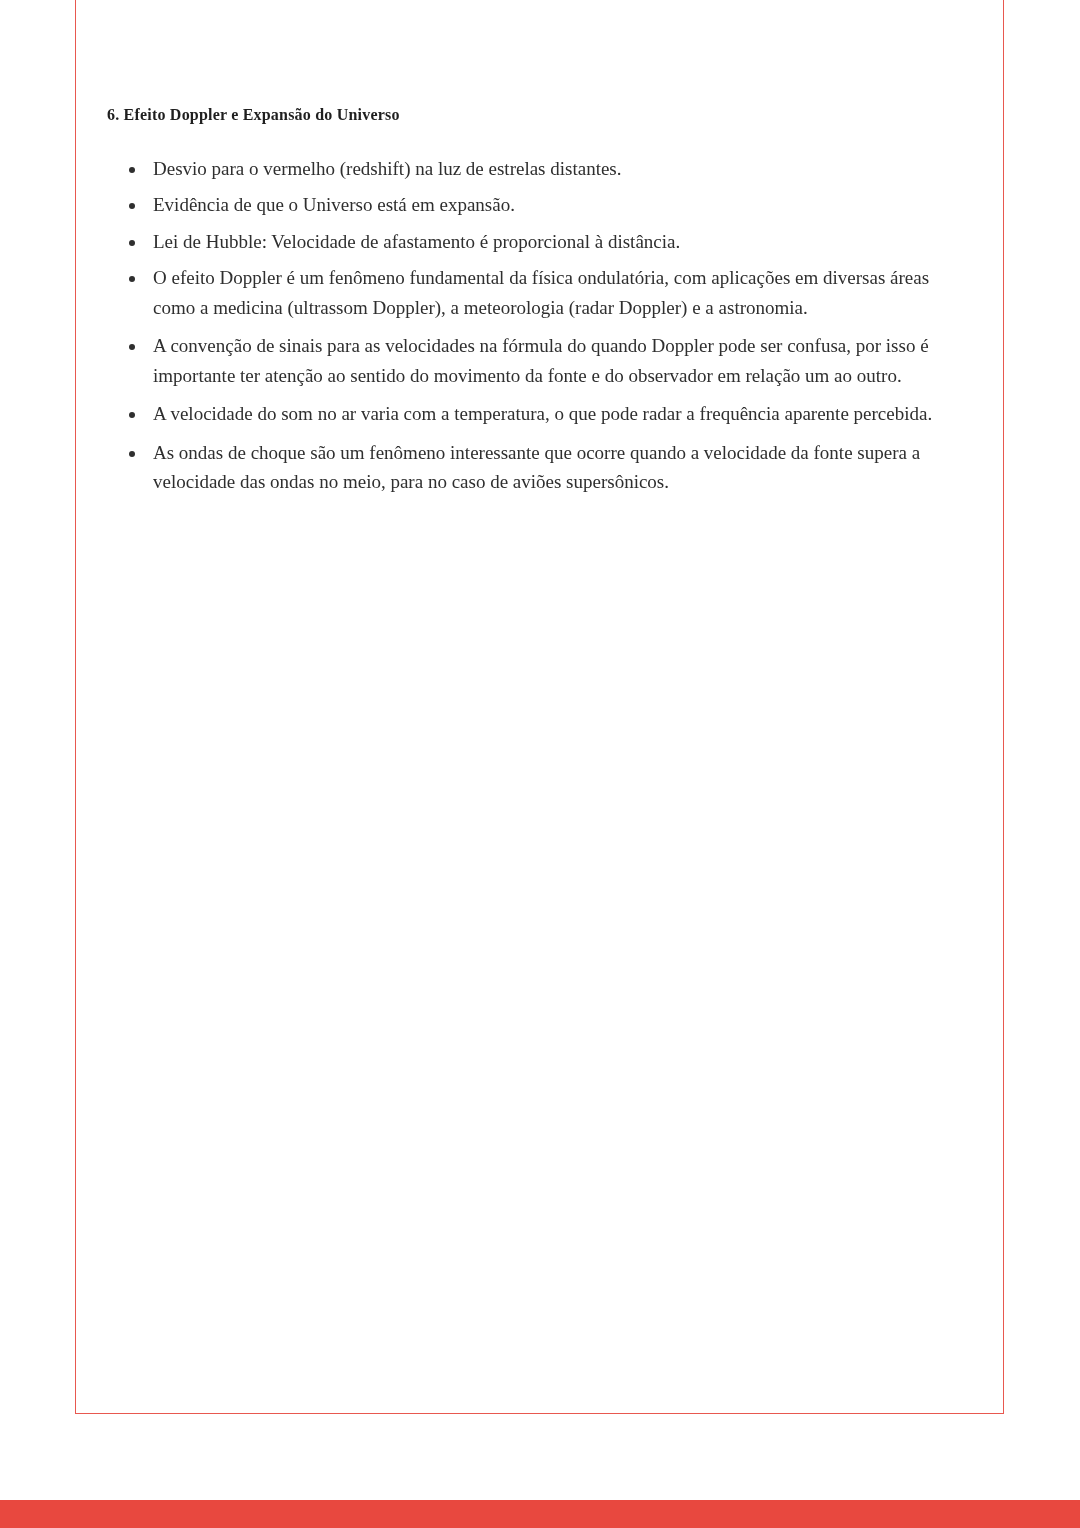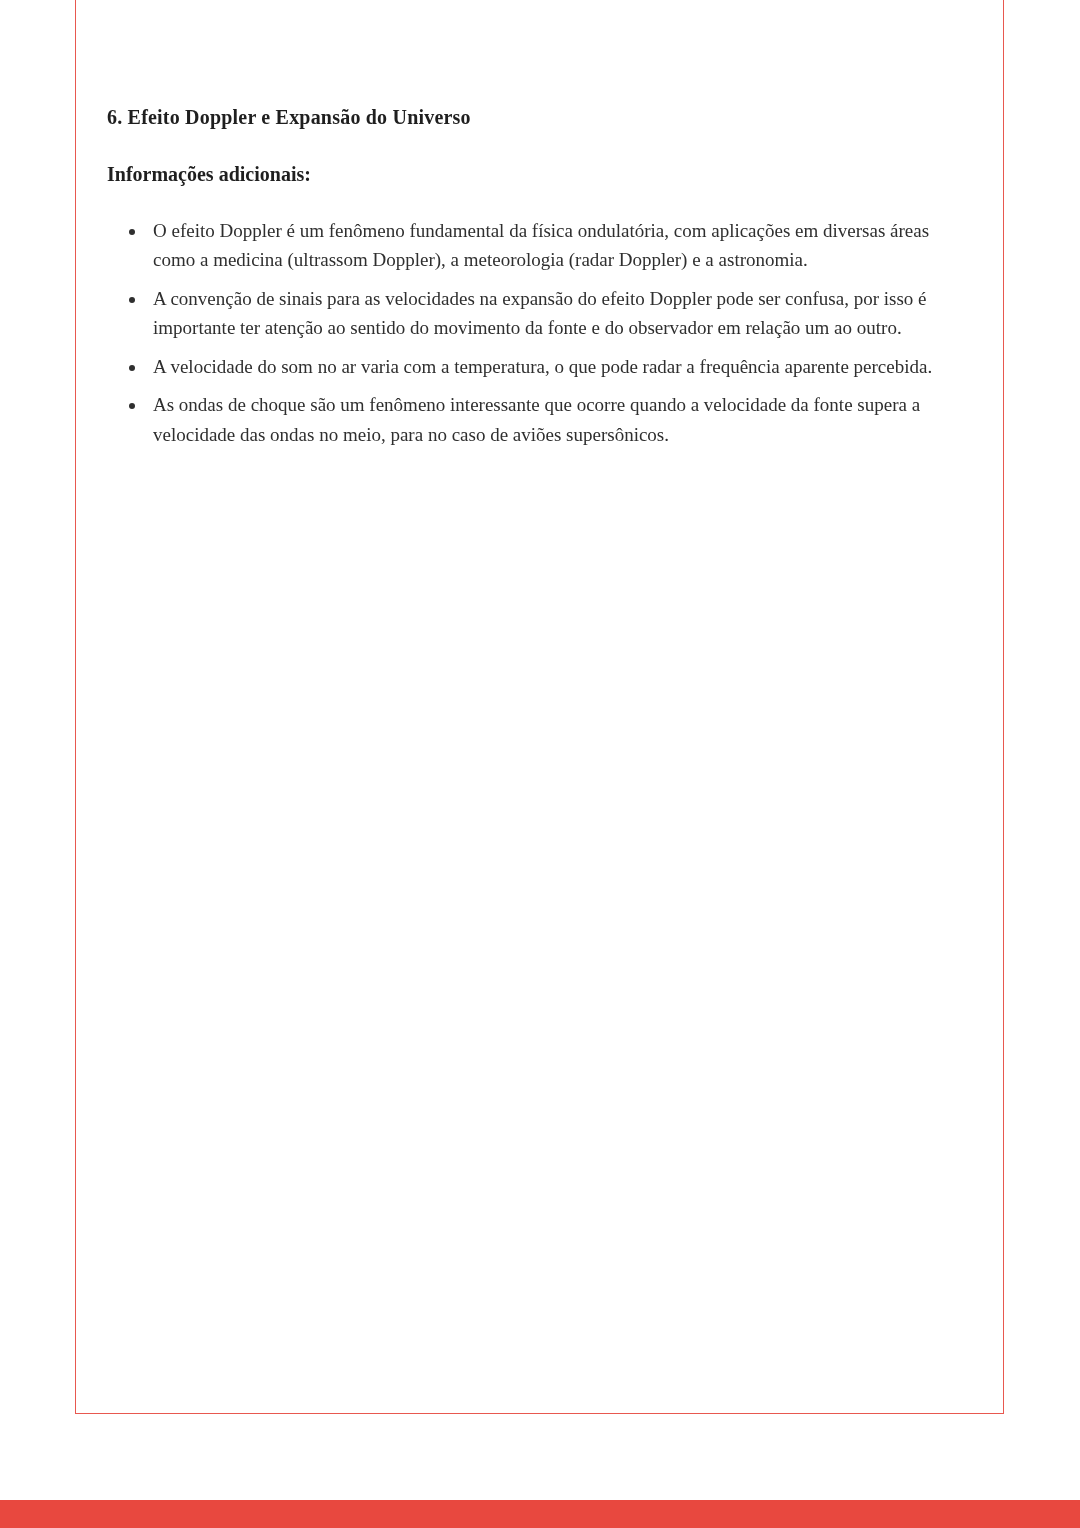--- a/index.html
+++ b/index.html
@@ -25,21 +25,21 @@
     box-sizing: border-box;
     background: #ffffff;
   }
   .content {
     position: absolute;
     left: 107px;
     top: 106px;
     width: 868px;
   }
   .section-heading {
-    font-size: 20px;
+    font-size: 16px;
     font-weight: bold;
     color: #1f1f1f;
     margin: 0 0 30px 0;
     letter-spacing: 0.2px;
   }
   .sub-heading {
     font-size: 20px;
     font-weight: bold;
     color: #1f1f1f;
     margin: 34px 0 30px 0;
@@ -69,25 +69,29 @@
 </style>
 </head>
 <body>
 
 <div class="frame"></div>
 
 <div class="content">
 
   <h2 class="section-heading">6. Efeito Doppler e Expansão do Universo</h2>
 
+  <ul class="bullets">
+    <li>Desvio para o vermelho (redshift) na luz de estrelas distantes.</li>
+    <li>Evidência de que o Universo está em expansão.</li>
+    <li>Lei de Hubble: Velocidade de afastamento é proporcional à distância.</li>
+  </ul>
 
-  <h3 class="sub-heading">Informações adicionais:</h3>
 
   <ul class="bullets spaced">
     <li>O efeito Doppler é um fenômeno fundamental da física ondulatória, com aplicações em diversas áreas como a medicina (ultrassom Doppler), a meteorologia (radar Doppler) e a astronomia.</li>
-    <li>A convenção de sinais para as velocidades na expansão do efeito Doppler pode ser confusa, por isso é importante ter atenção ao sentido do movimento da fonte e do observador em relação um ao outro.</li>
+    <li>A convenção de sinais para as velocidades na fórmula do quando Doppler pode ser confusa, por isso é importante ter atenção ao sentido do movimento da fonte e do observador em relação um ao outro.</li>
     <li>A velocidade do som no ar varia com a temperatura, o que pode radar a frequência aparente percebida.</li>
     <li>As ondas de choque são um fenômeno interessante que ocorre quando a velocidade da fonte supera a velocidade das ondas no meio, para no caso de aviões supersônicos.</li>
   </ul>
 
 </div>
 
 <div class="bottom-bar"></div>
 
 </body></html>

